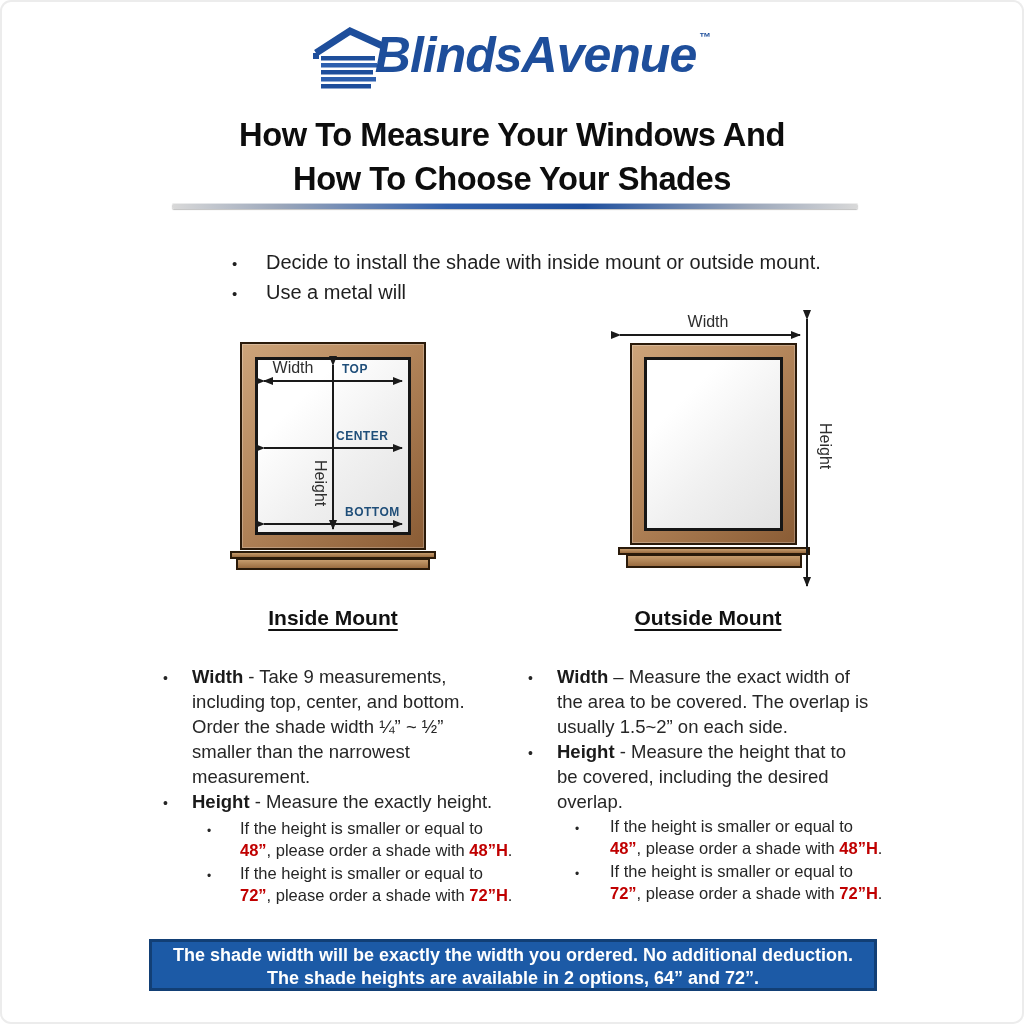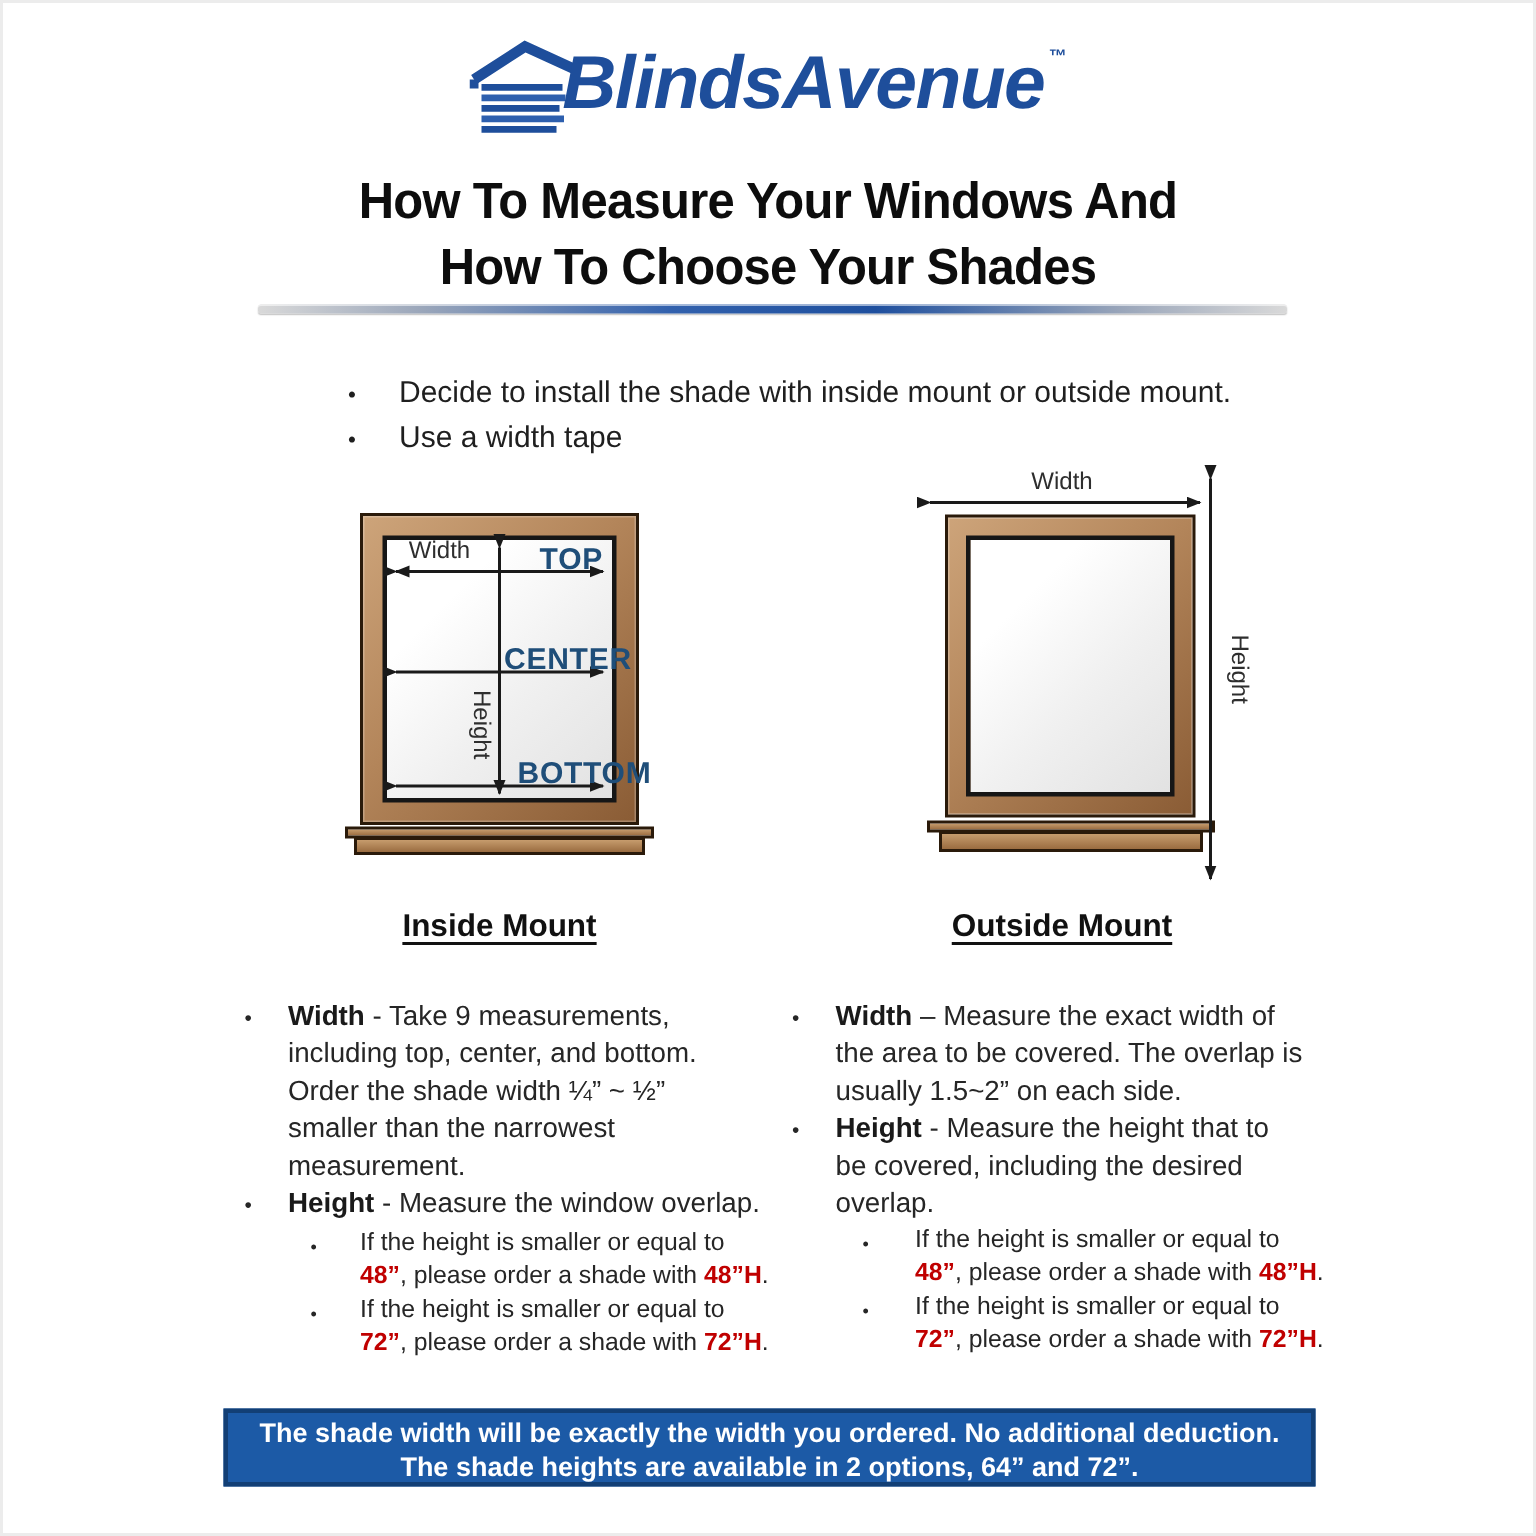--- a/index.html
+++ b/index.html
@@ -1,18 +1,18 @@
 <!DOCTYPE html>
 <html><head>
 <meta charset="utf-8">
 <style>
   html,body{margin:0;padding:0;}
   body{font-family:"Liberation Sans","DejaVu Sans",sans-serif;background:#ffffff;}
   .page{position:relative;width:1024px;height:1024px;margin:0 auto;background:#ffffff;
-        box-shadow:inset 0 0 0 2px #ececec;overflow:hidden;}
+        box-shadow:inset 0 0 0 2px #ececec;overflow:hidden;border-radius:11px;}
 
   
   .logo{position:absolute;top:24px;left:0;width:1024px;display:flex;justify-content:center;
         align-items:flex-start;}
   .logo-icon{margin-top:2px;margin-right:-14px;}
   .logo-text{font-size:50px;font-weight:bold;font-style:italic;color:#1e4e9b;letter-spacing:-1px;
              line-height:62px;}
   .logo-tm{font-size:12px;font-weight:bold;color:#1e4e9b;margin-top:6px;margin-left:3px;}
 
   
@@ -30,22 +30,22 @@
   
   .win{position:absolute;}
   .frame{position:absolute;background:linear-gradient(135deg,#cda47a 0%,#b3855a 45%,#8a5c35 100%);
          border:2px solid #2a1a0a;box-sizing:border-box;box-shadow:inset 0 0 0 1px rgba(255,255,255,0.25);}
   .pane{position:absolute;background:linear-gradient(135deg,#ffffff 25%,#f0f0f0 60%,#e2e2e2 100%);
         border:3px solid #161616;box-sizing:border-box;}
   .sill-lip,.sill-apron{position:absolute;background:linear-gradient(180deg,#c69c6d,#9a6c40);
         border:2px solid #2a1a0a;box-sizing:border-box;}
   .arrows{position:absolute;left:0;top:0;}
   .dlabel{position:absolute;color:#2e2e2e;font-size:16px;text-align:center;}
-  .dlabel-blue{position:absolute;color:#1f4e79;font-weight:bold;font-size:20px;letter-spacing:0.5px;
-               text-align:right;}
+  .dlabel-blue{position:absolute;color:#1f4e79;font-weight:bold;font-size:12px;letter-spacing:0.5px;
+               text-align:left;}
   .rot{transform:rotate(90deg);transform-origin:0 0;white-space:nowrap;}
 
   .caption{position:absolute;font-size:21px;font-weight:bold;color:#111;text-align:center;
            text-decoration:underline;text-underline-offset:4px;text-decoration-thickness:2px;}
 
   
   .col{position:absolute;color:#262626;}
   .b1{display:flex;font-size:18.5px;line-height:25px;}
   .b1 .dot{flex:0 0 42px;box-sizing:border-box;padding-left:13px;font-size:14px;padding-top:2px;}
   .b2{display:flex;font-size:16.5px;line-height:22px;margin-top:1px;}
@@ -85,21 +85,21 @@
   </div>
   <div class="divider"></div>
 
   <div class="intro">
     <div class="irow">
       <span class="dot">•</span>
       <span class="txt">Decide to install the shade with inside mount or outside mount.</span>
     </div>
     <div class="irow">
       <span class="dot">•</span>
-      <span class="txt">Use a width tape</span>
+      <span class="txt">Use a metal will</span>
     </div>
   </div>
 
   <div class="win" style="left:240px;top:342px;width:186px;height:232px;">
     <div class="frame" style="left:0;top:0;width:186px;height:208px;"></div>
     <div class="pane" style="left:15px;top:15px;width:156px;height:178px;"></div>
     <div class="sill-lip" style="left:-10px;top:209px;width:206px;height:8px;"></div>
     <div class="sill-apron" style="left:-4px;top:216px;width:194px;height:12px;"></div>
     <svg class="arrows" width="186" height="230" viewBox="0 0 186 230">
       <defs>
@@ -145,21 +145,21 @@
     <div class="b1">
       <span class="dot">•</span>
       <span class="txt"><span class="term">Width</span><span> - Take 9 measurements,
 including top, center, and bottom.
 Order the shade width ¼” ~ ½”
 smaller than the narrowest
 measurement.</span></span>
     </div>
     <div class="b1">
       <span class="dot">•</span>
-      <span class="txt"><span class="term">Height</span><span> - Measure the window overlap.</span></span>
+      <span class="txt"><span class="term">Height</span><span> - Measure the exactly height.</span></span>
     </div>
     <div class="b2">
       <span class="dot">•</span>
       <span class="txt" style="flex:0 0 290px;"><span>If the height is smaller or equal to
 </span><span class="red">48”</span><span>, please order a shade with </span><span class="red">48”H</span><span>.</span></span>
     </div>
     <div class="b2">
       <span class="dot">•</span>
       <span class="txt" style="flex:0 0 290px;"><span>If the height is smaller or equal to
 </span><span class="red">72”</span><span>, please order a shade with </span><span class="red">72”H</span><span>.</span></span>

